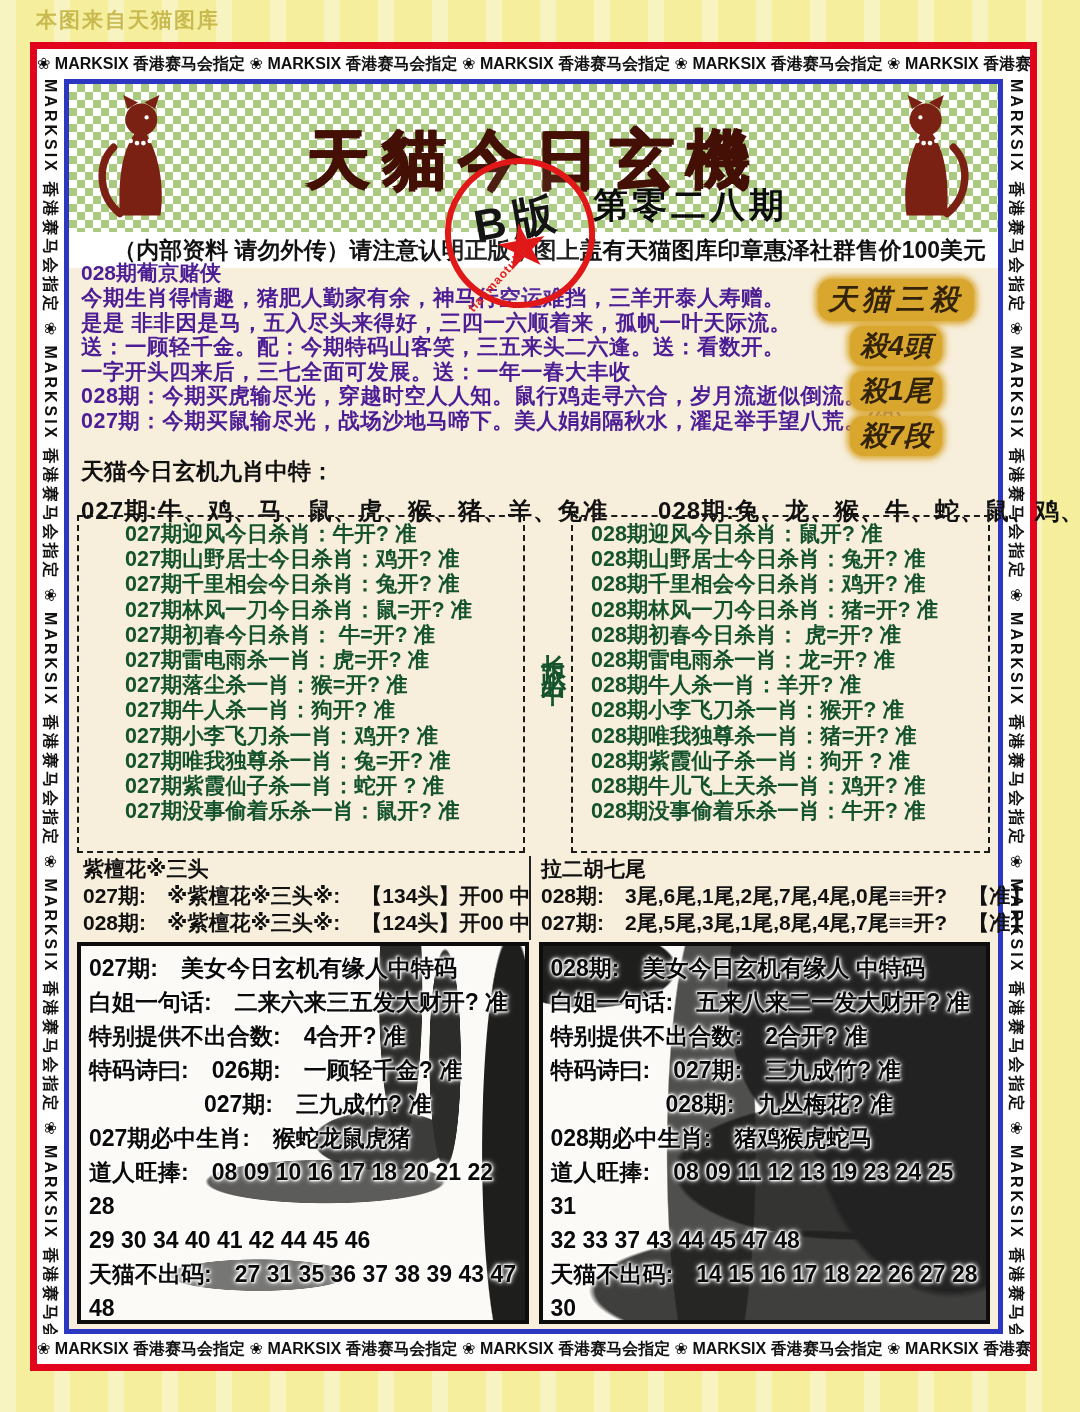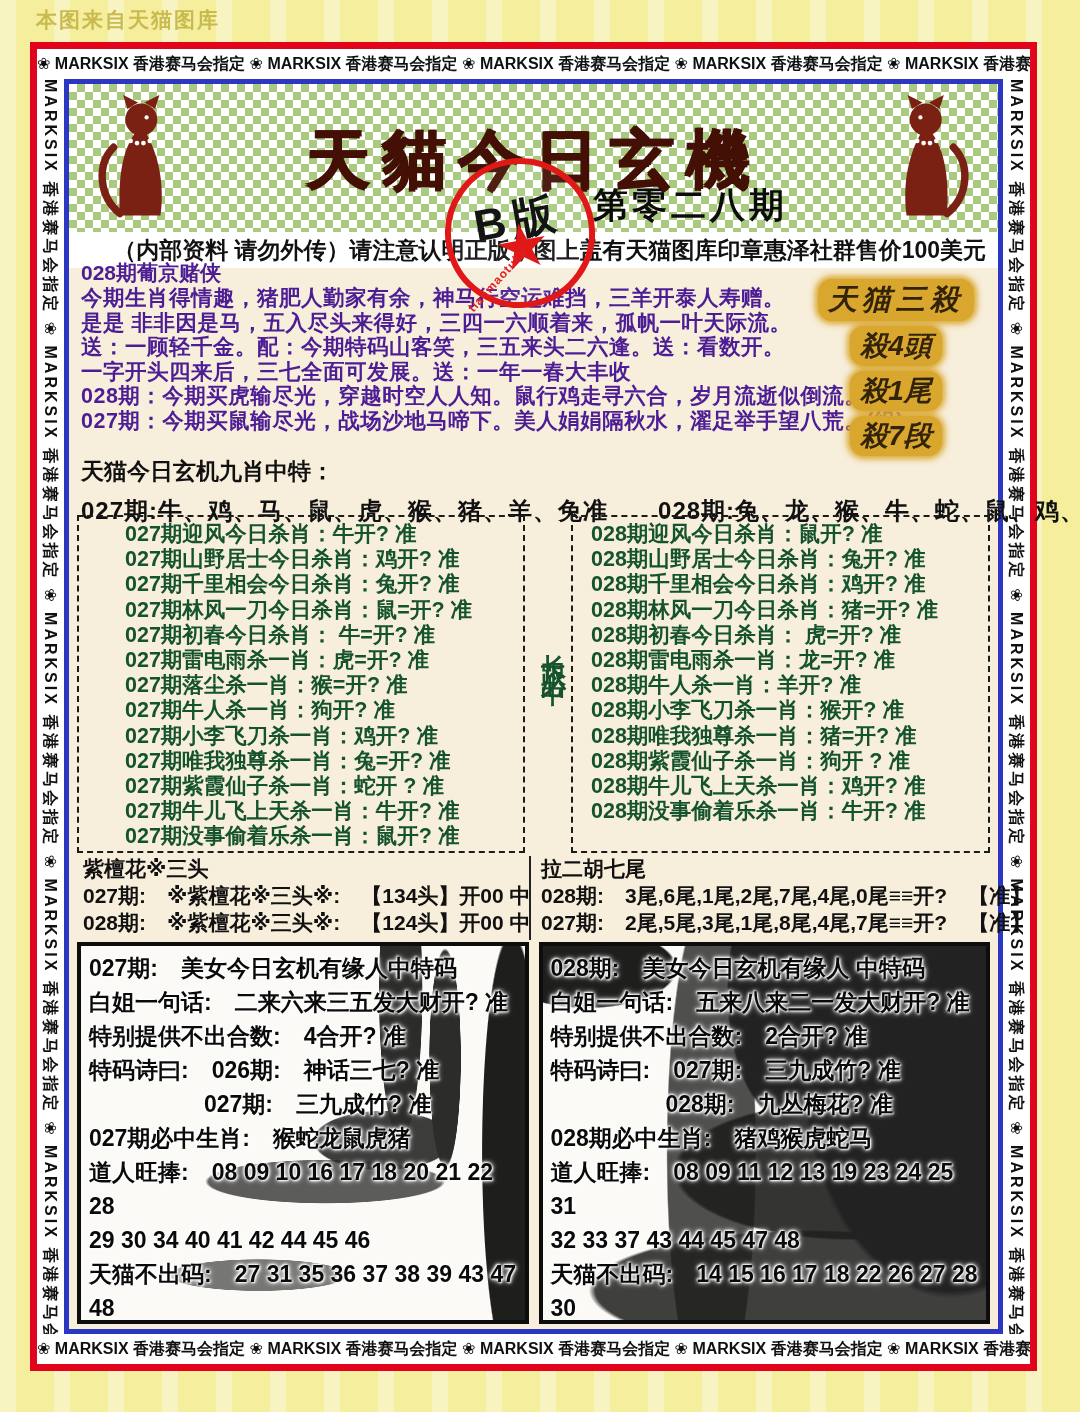--- a/index.html
+++ b/index.html
@@ -184,21 +184,20 @@
               <div class="kill-row">027期山野居士今日杀肖：鸡开? 准</div>
               <div class="kill-row">027期千里相会今日杀肖：兔开? 准</div>
               <div class="kill-row">027期林风一刀今日杀肖：鼠=开? 准</div>
               <div class="kill-row">027期初春今日杀肖： 牛=开? 准</div>
               <div class="kill-row">027期雷电雨杀一肖：虎=开? 准</div>
               <div class="kill-row">027期落尘杀一肖：猴=开? 准</div>
               <div class="kill-row">027期牛人杀一肖：狗开? 准</div>
               <div class="kill-row">027期小李飞刀杀一肖：鸡开? 准</div>
               <div class="kill-row">027期唯我独尊杀一肖：兔=开? 准</div>
               <div class="kill-row">027期紫霞仙子杀一肖：蛇开 ? 准</div>
-              <div class="kill-row">027期牛儿飞上天杀一肖：牛开? 准</div>
               <div class="kill-row">027期没事偷着乐杀一肖：鼠开? 准</div>
             </div>
           <div class="kill-mid">长跟必中</div>
           <div class="kill-box kill-box-r">
 
           <div class="kill-row">028期迎风今日杀肖：鼠开? 准</div>
               <div class="kill-row">028期山野居士今日杀肖：兔开? 准</div>
               <div class="kill-row">028期千里相会今日杀肖：鸡开? 准</div>
               <div class="kill-row">028期林风一刀今日杀肖：猪=开? 准</div>
               <div class="kill-row">028期初春今日杀肖： 虎=开? 准</div>
@@ -231,21 +230,21 @@
           </div>
         </div>
 
         <div class="bboxes">
           <div class="bbox bbox-left">
             <div class="bbox-lines">
 
             <div class="bbox-line">027期:　美女今日玄机有缘人中特码</div>
                 <div class="bbox-line">白姐一句话:　二来六来三五发大财开? 准</div>
                 <div class="bbox-line">特别提供不出合数:　4合开? 准</div>
-                <div class="bbox-line">特码诗曰:　026期:　神话三七? 准</div>
+                <div class="bbox-line">特码诗曰:　026期:　一顾轻千金? 准</div>
                 <div class="bbox-line">　　　　　027期:　三九成竹? 准</div>
                 <div class="bbox-line">027期必中生肖:　猴蛇龙鼠虎猪</div>
                 <div class="bbox-line">道人旺捧:　08 09 10 16 17 18 20 21 22 28</div>
                 <div class="bbox-line">29 30 34 40 41 42 44 45 46</div>
                 <div class="bbox-line">天猫不出码:　27 31 35 36 37 38 39 43 47 48</div>
               </div>
           </div>
           <div class="bbox bbox-right">
             <div class="bbox-lines">
 

